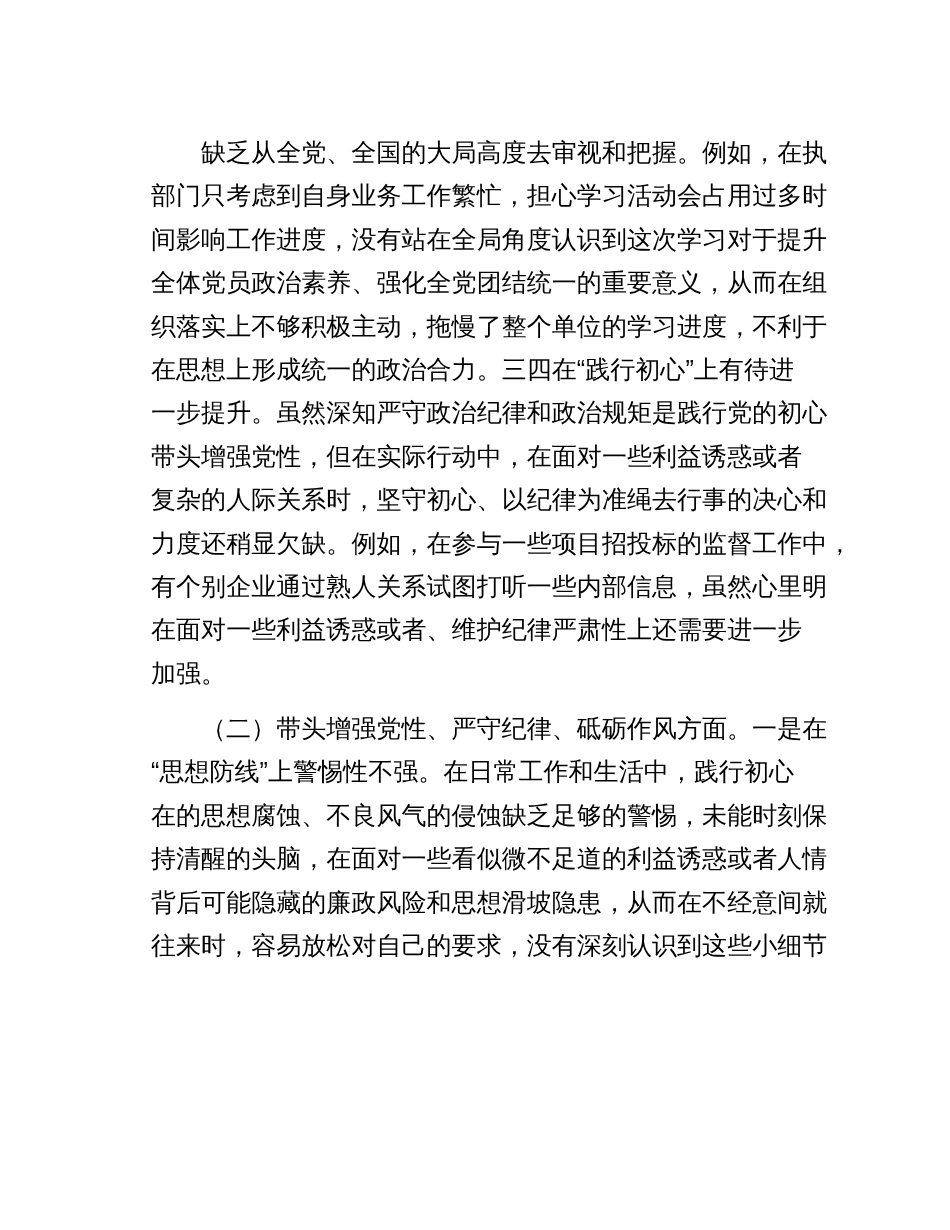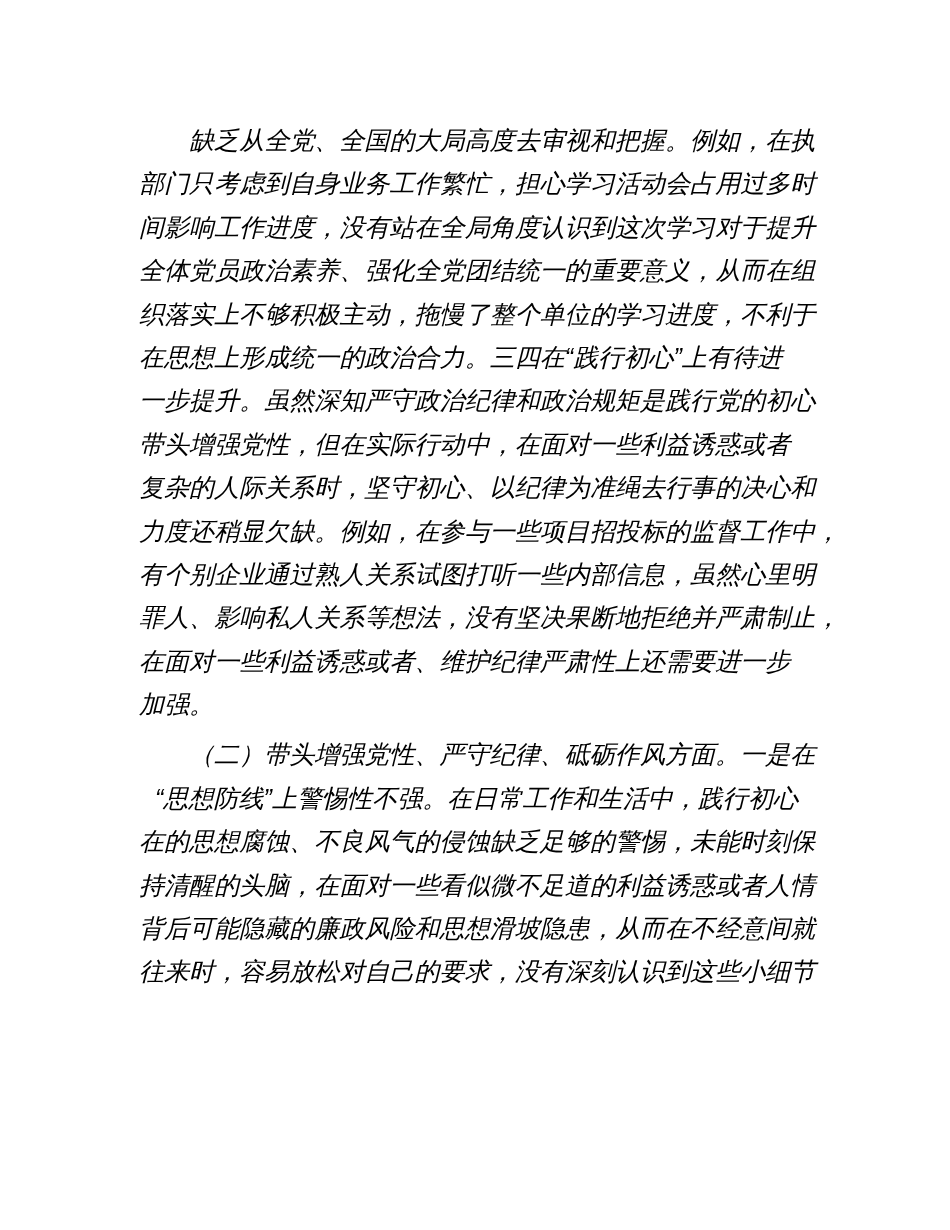--- a/index.html
+++ b/index.html
@@ -18,22 +18,22 @@
   .text-body {
     position: absolute;
     left: 139px;
     top: 119px;
     width: 675px;
     color: #000000;
     font-size: 25px;
     line-height: 43.4px;
     letter-spacing: 0.05px;
   }
-  .para { margin: 0; font-style: italic; }
-  .para + .para { margin-top: 7px; text-align: center; }
+  .para { margin: 12px; }
+  .para + .para { margin-top: 7px; }
   .line {
     height: 43.4px;
     white-space: nowrap;
     overflow: visible;
   }
   .indent { text-indent: 50px; }
 </style>
 </head>
 <body>
 
@@ -45,21 +45,20 @@
       <div class="line">部门只考虑到自身业务工作繁忙，担心学习活动会占用过多时</div>
       <div class="line">间影响工作进度，没有站在全局角度认识到这次学习对于提升</div>
       <div class="line">全体党员政治素养、强化全党团结统一的重要意义，从而在组</div>
       <div class="line">织落实上不够积极主动，拖慢了整个单位的学习进度，不利于</div>
       <div class="line">在思想上形成统一的政治合力。三四在“践行初心”上有待进</div>
       <div class="line">一步提升。虽然深知严守政治纪律和政治规矩是践行党的初心</div>
       <div class="line">带头增强党性，但在实际行动中，在面对一些利益诱惑或者</div>
       <div class="line">复杂的人际关系时，坚守初心、以纪律为准绳去行事的决心和</div>
       <div class="line">力度还稍显欠缺。例如，在参与一些项目招投标的监督工作中，</div>
       <div class="line">有个别企业通过熟人关系试图打听一些内部信息，虽然心里明</div>
-      <div class="line">罪人、影响私人关系等想法，没有坚决果断地拒绝并严肃制止，</div>
       <div class="line">在面对一些利益诱惑或者、维护纪律严肃性上还需要进一步</div>
       <div class="line">加强。</div>
     </div>
 
     <div class="para">
       <div class="line indent">（二）带头增强党性、严守纪律、砥砺作风方面。一是在</div>
       <div class="line">“思想防线”上警惕性不强。在日常工作和生活中，践行初心</div>
       <div class="line">在的思想腐蚀、不良风气的侵蚀缺乏足够的警惕，未能时刻保</div>
       <div class="line">持清醒的头脑，在面对一些看似微不足道的利益诱惑或者人情</div>
       <div class="line">背后可能隐藏的廉政风险和思想滑坡隐患，从而在不经意间就</div>

